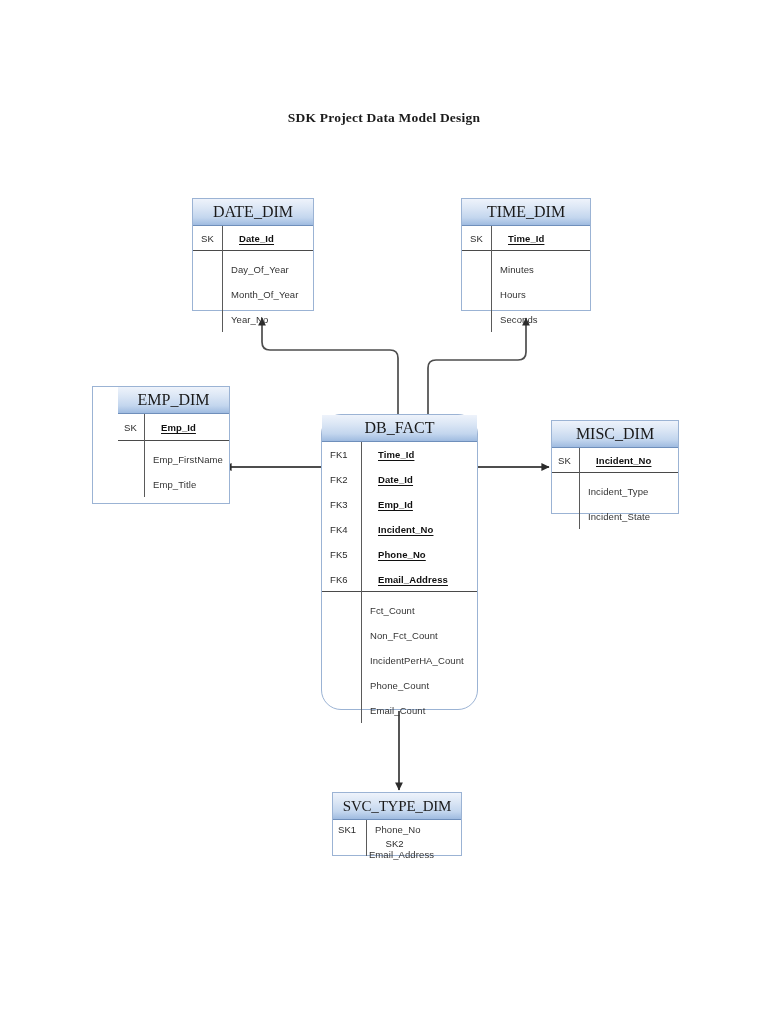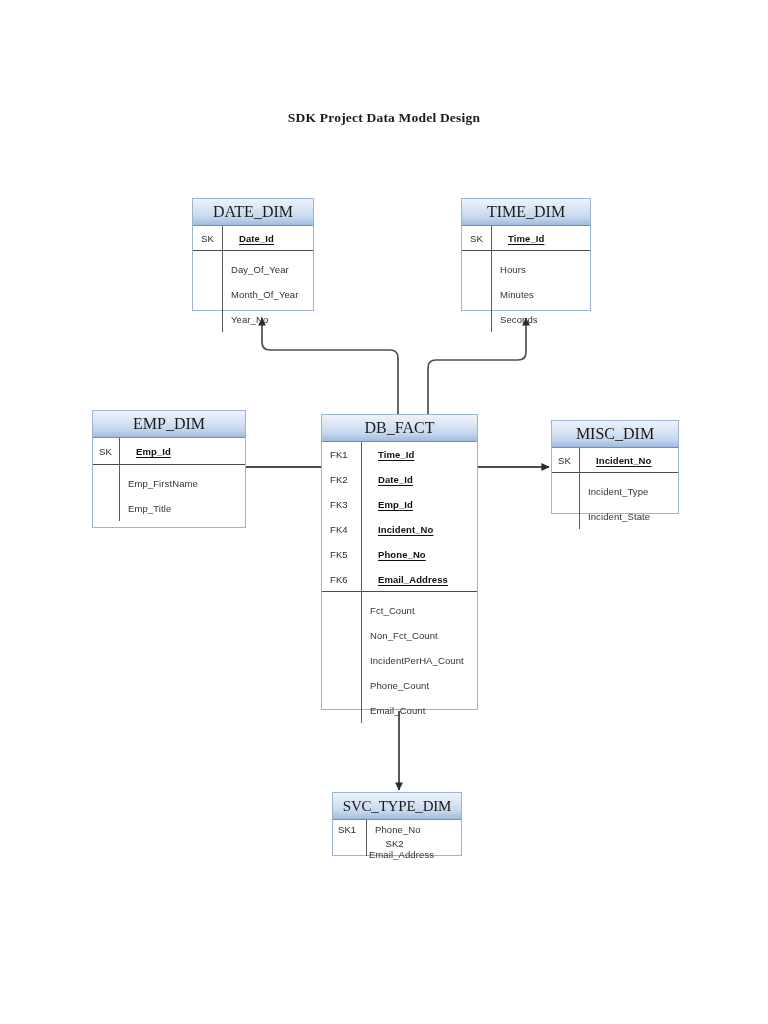--- a/index.html
+++ b/index.html
@@ -205,34 +205,34 @@
 
       <div class="row section-end">
         <div class="kcell" style="width:29px;">SK</div>
         <div class="acell key">Time_Id</div>
       </div>
 
       <div class="filler"></div>
 
       <div class="row">
         <div class="kcell" style="width:29px;"></div>
+        <div class="acell">Minutes</div>
+      </div>
+      <div class="row">
+        <div class="kcell" style="width:29px;"></div>
         <div class="acell">Hours</div>
       </div>
       <div class="row">
         <div class="kcell" style="width:29px;"></div>
-        <div class="acell">Minutes</div>
-      </div>
-      <div class="row">
-        <div class="kcell" style="width:29px;"></div>
         <div class="acell">Seconds</div>
       </div>
     </div>
   </div>
 
-  <div class="entity" style="left:92px; top:410px; width:154px; height:118px;">
+  <div class="entity" style="left:92px; top:386px; width:138px; height:118px;padding-left:25px;">
     <div class="entity-header">EMP_DIM</div>
     <div class="entity-body">
       <div class="col-divider" style="left:26px;"></div>
 
       <div class="row section-end" style="height:27px;">
         <div class="kcell" style="width:26px;padding-left:6px;">SK</div>
         <div class="acell key">Emp_Id</div>
       </div>
 
       <div class="filler"></div>
@@ -241,21 +241,21 @@
         <div class="kcell" style="width:26px;padding-left:6px;"></div>
         <div class="acell">Emp_FirstName</div>
       </div>
       <div class="row">
         <div class="kcell" style="width:26px;padding-left:6px;"></div>
         <div class="acell">Emp_Title</div>
       </div>
     </div>
   </div>
 
-  <div class="entity" style="left:321px; top:414px; width:157px; height:296px;">
+  <div class="entity" style="left:321px; top:414px; width:157px; height:296px;border-radius:20px;">
     <div class="entity-header">DB_FACT</div>
     <div class="entity-body">
       <div class="col-divider" style="left:39px;"></div>
 
       <div class="row">
         <div class="kcell" style="width:39px;">FK1</div>
         <div class="acell key">Time_Id</div>
       </div>
       <div class="row">
         <div class="kcell" style="width:39px;">FK2</div>

